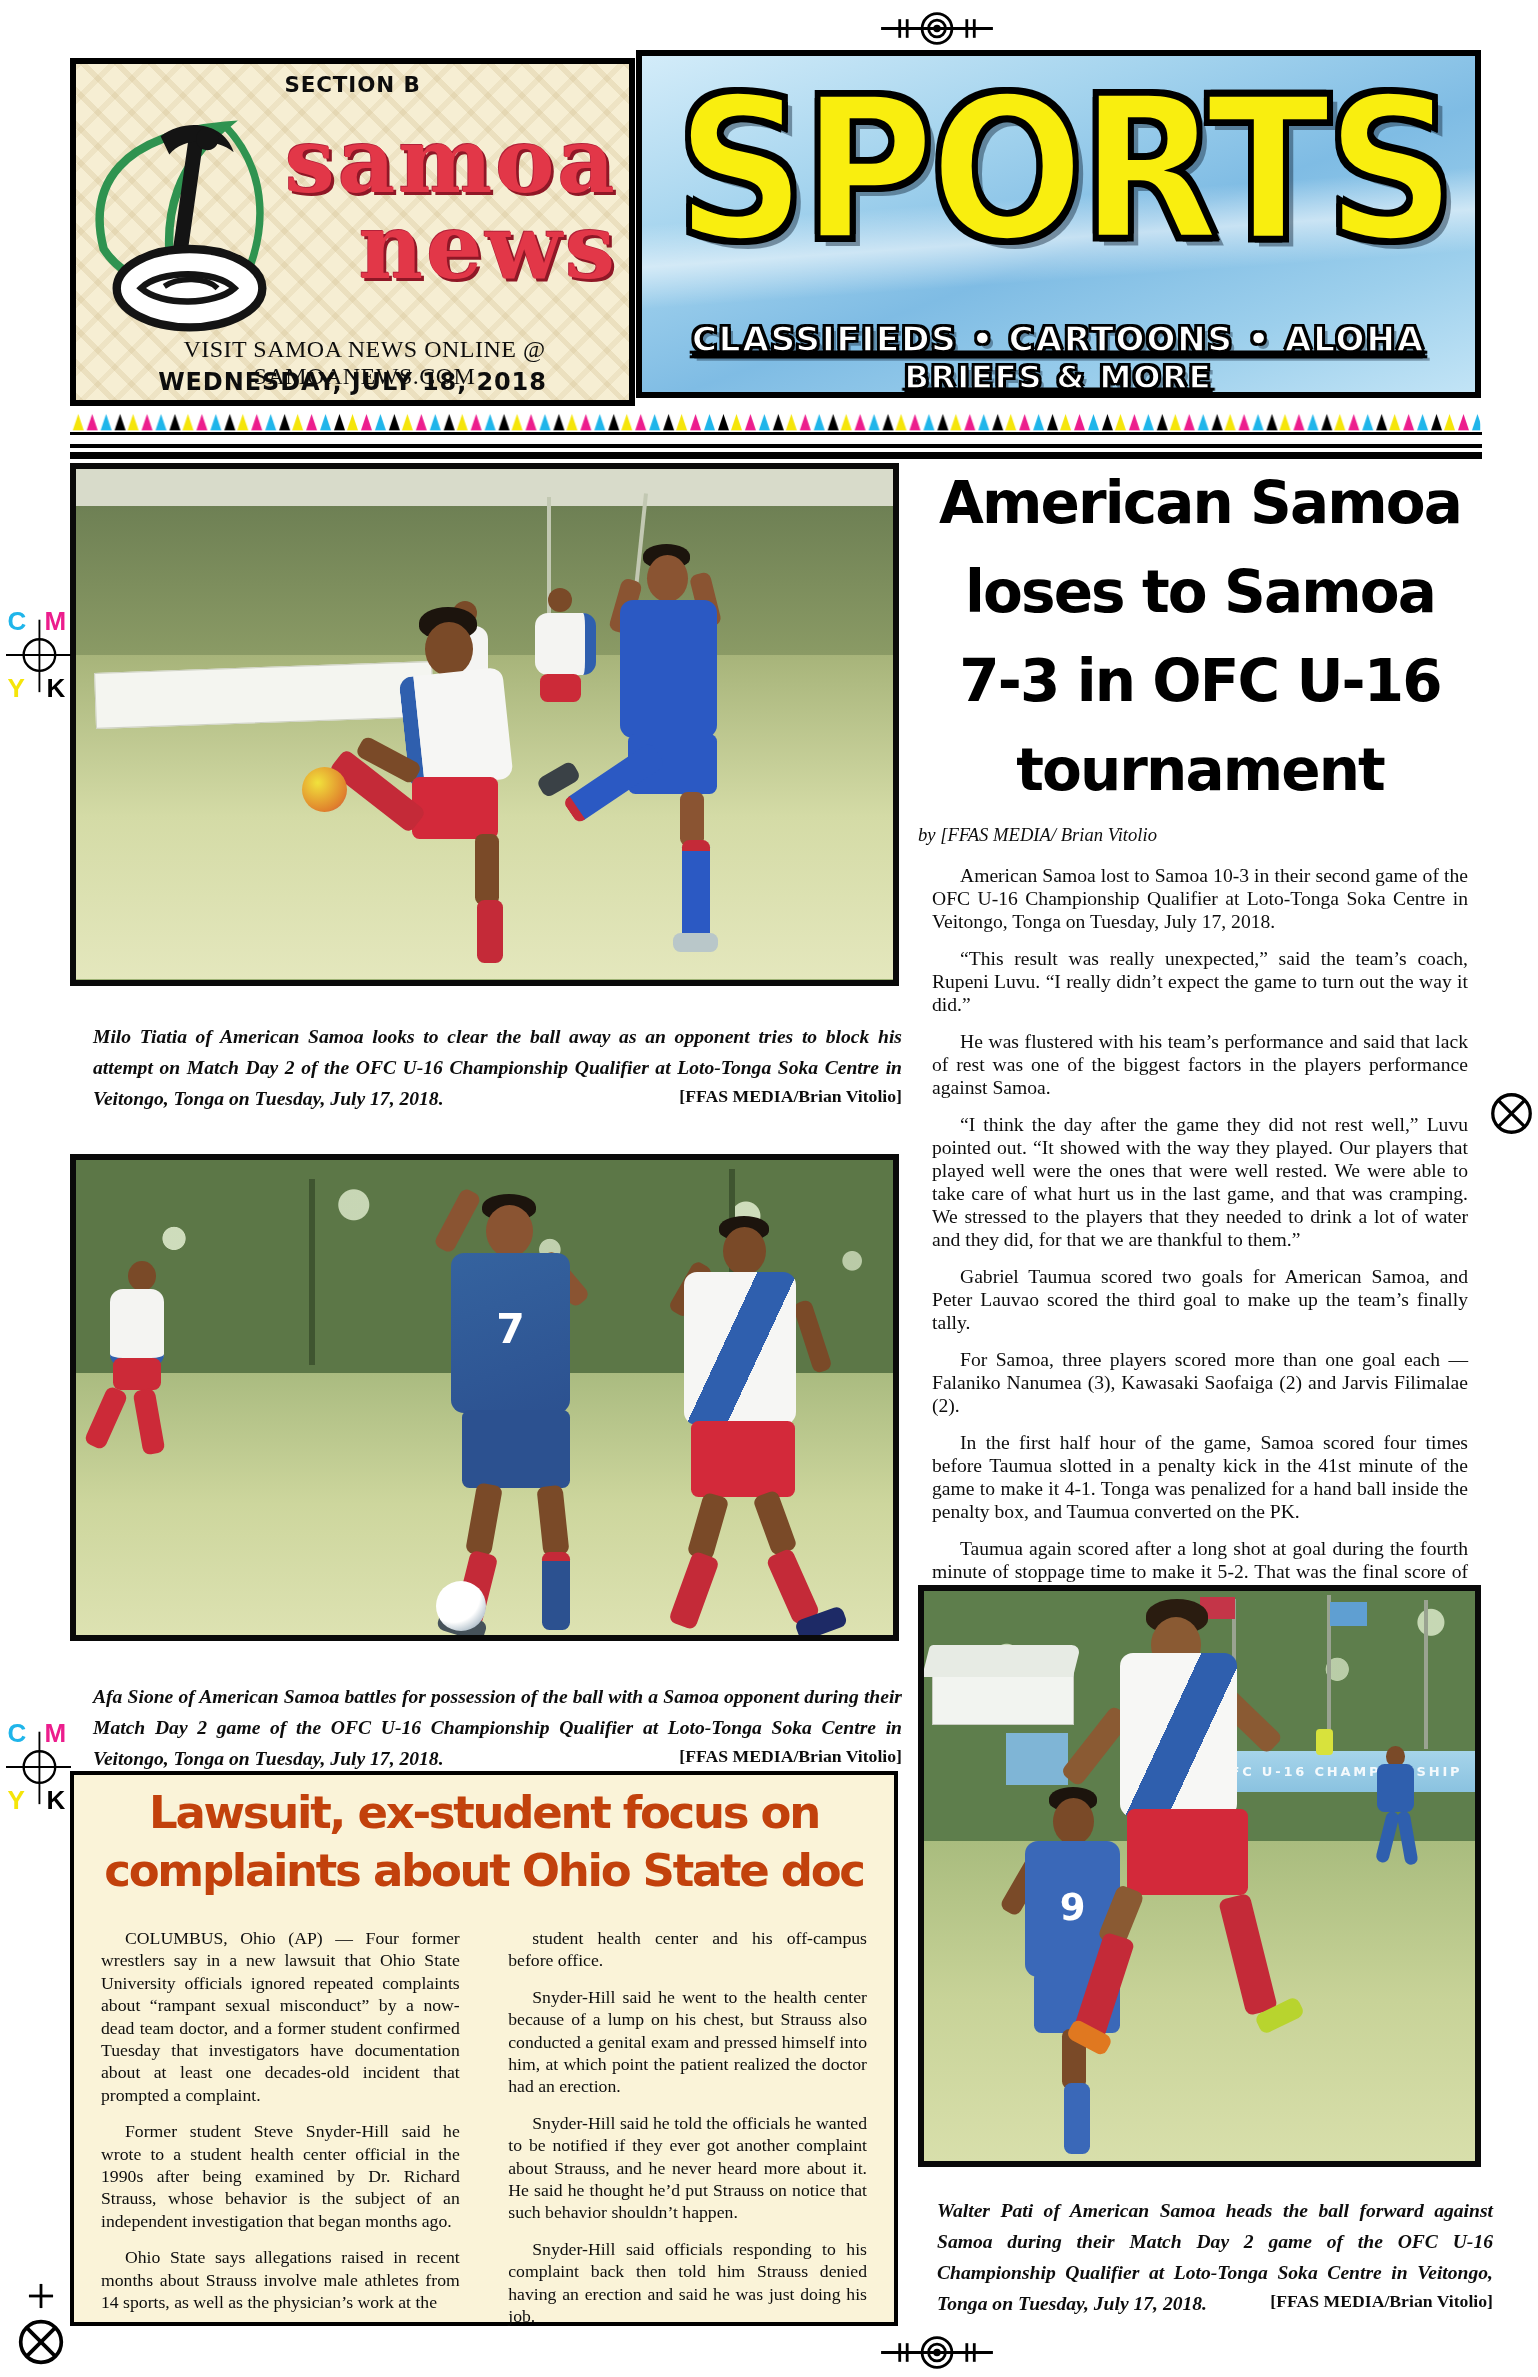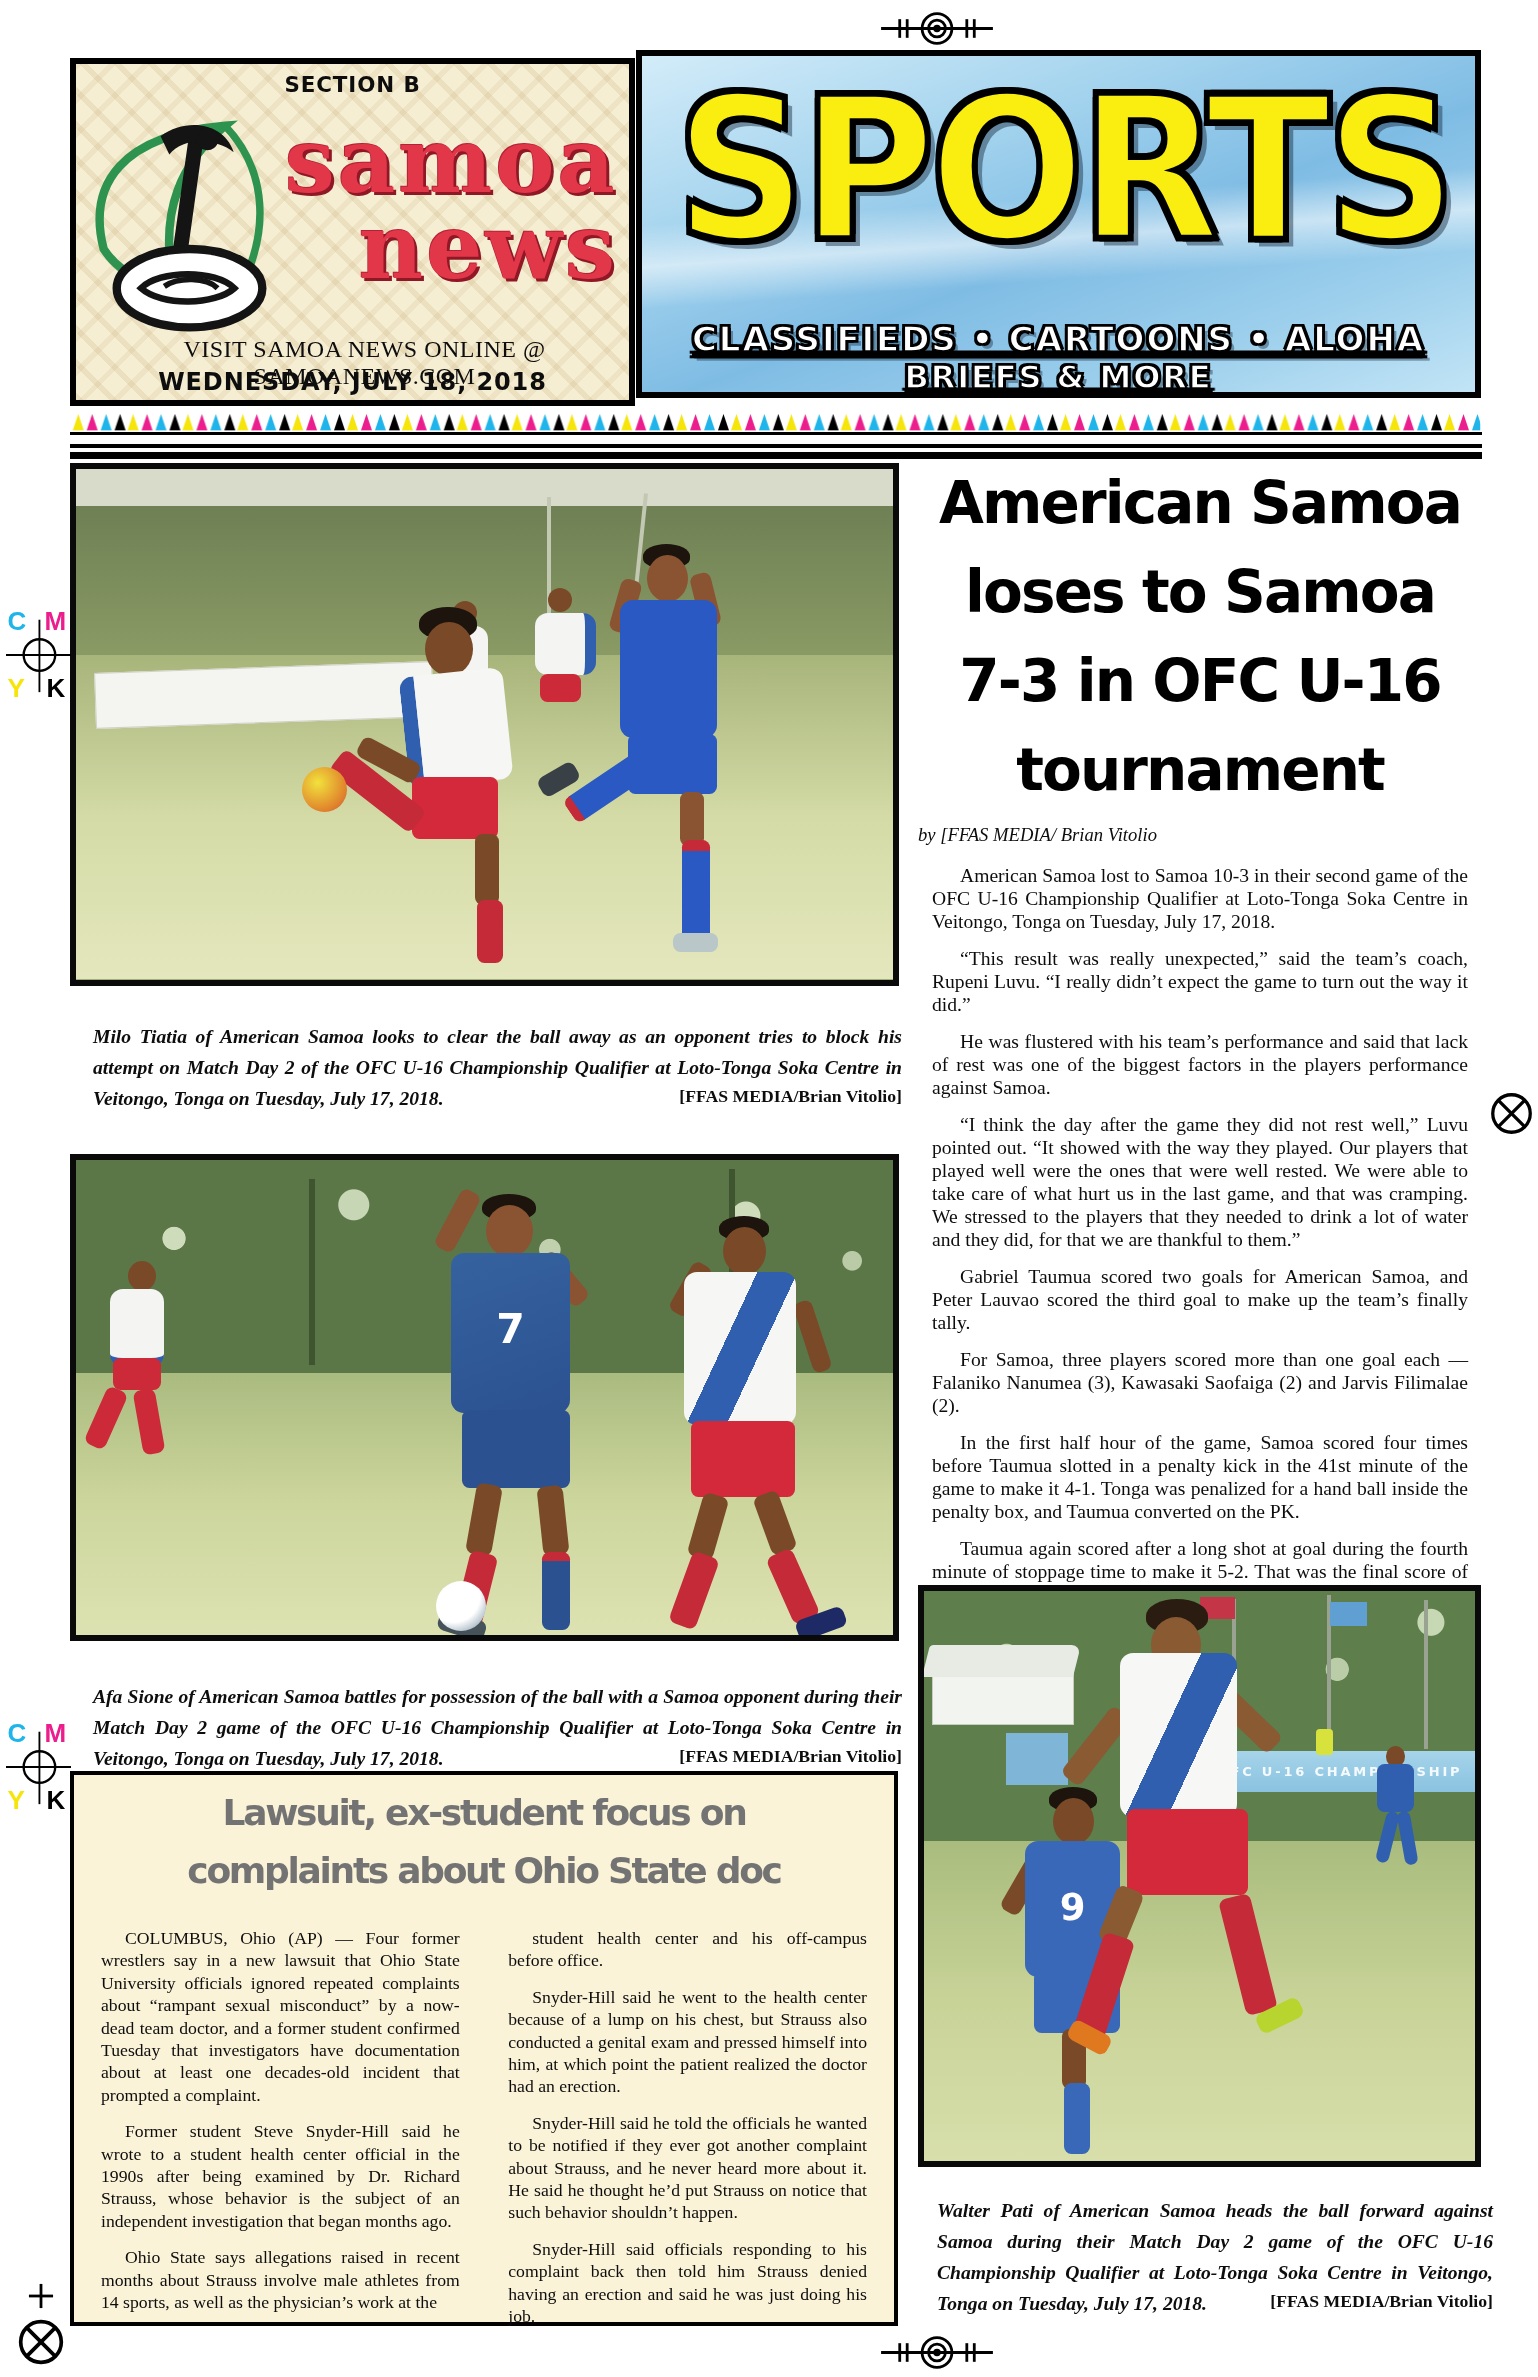--- a/index.html
+++ b/index.html
@@ -67,21 +67,21 @@
   .headline1{left:918px;top:459px;width:564px;text-align:center;font-family:"DejaVu Sans",sans-serif;
     font-weight:bold;font-size:58px;line-height:89px;letter-spacing:-1.9px;color:#000;}
   .byline{left:918px;top:824px;width:564px;font-style:italic;font-size:18.6px;}
   .body-col{left:918px;top:850px;width:564px;font-size:19.6px;line-height:23px;text-align:justify;}
   .body-col p{text-indent:28px;}
   .continued{text-align:right;font-style:italic;font-size:18.6px;text-indent:0;margin-top:5.6px;}
 
   
   .art2{left:70px;top:1771px;width:820px;height:547px;border:4.7px solid #000;background:#faf3d8;}
   .headline2{left:0;top:9.3px;width:100%;text-align:center;font-family:"DejaVu Sans",sans-serif;
-    font-weight:bold;font-size:36px;line-height:58px;letter-spacing:-2.3px;color:#737373;}
+    font-weight:bold;font-size:45px;line-height:58px;letter-spacing:-2.3px;color:#c2410c;}
   .art2-cols{position:absolute;left:13px;top:138px;width:794px;display:flex;gap:20.5px;}
   .art2-col{width:387px;font-size:17.7px;line-height:22.4px;text-align:justify;}
   .art2-col p{text-indent:24px;}
 
   
   .cmyk-mark{width:65px;height:97px;}
   .cmyk-letter{position:absolute;font-family:"Liberation Sans",sans-serif;font-weight:bold;font-size:26px;}
   .cm-c{left:1.9px;top:0;color:#1fb5ea;}
   .cm-m{left:39px;top:0;color:#ec1d8d;}
   .cm-y{left:1.9px;top:67px;color:#f5e50a;}

